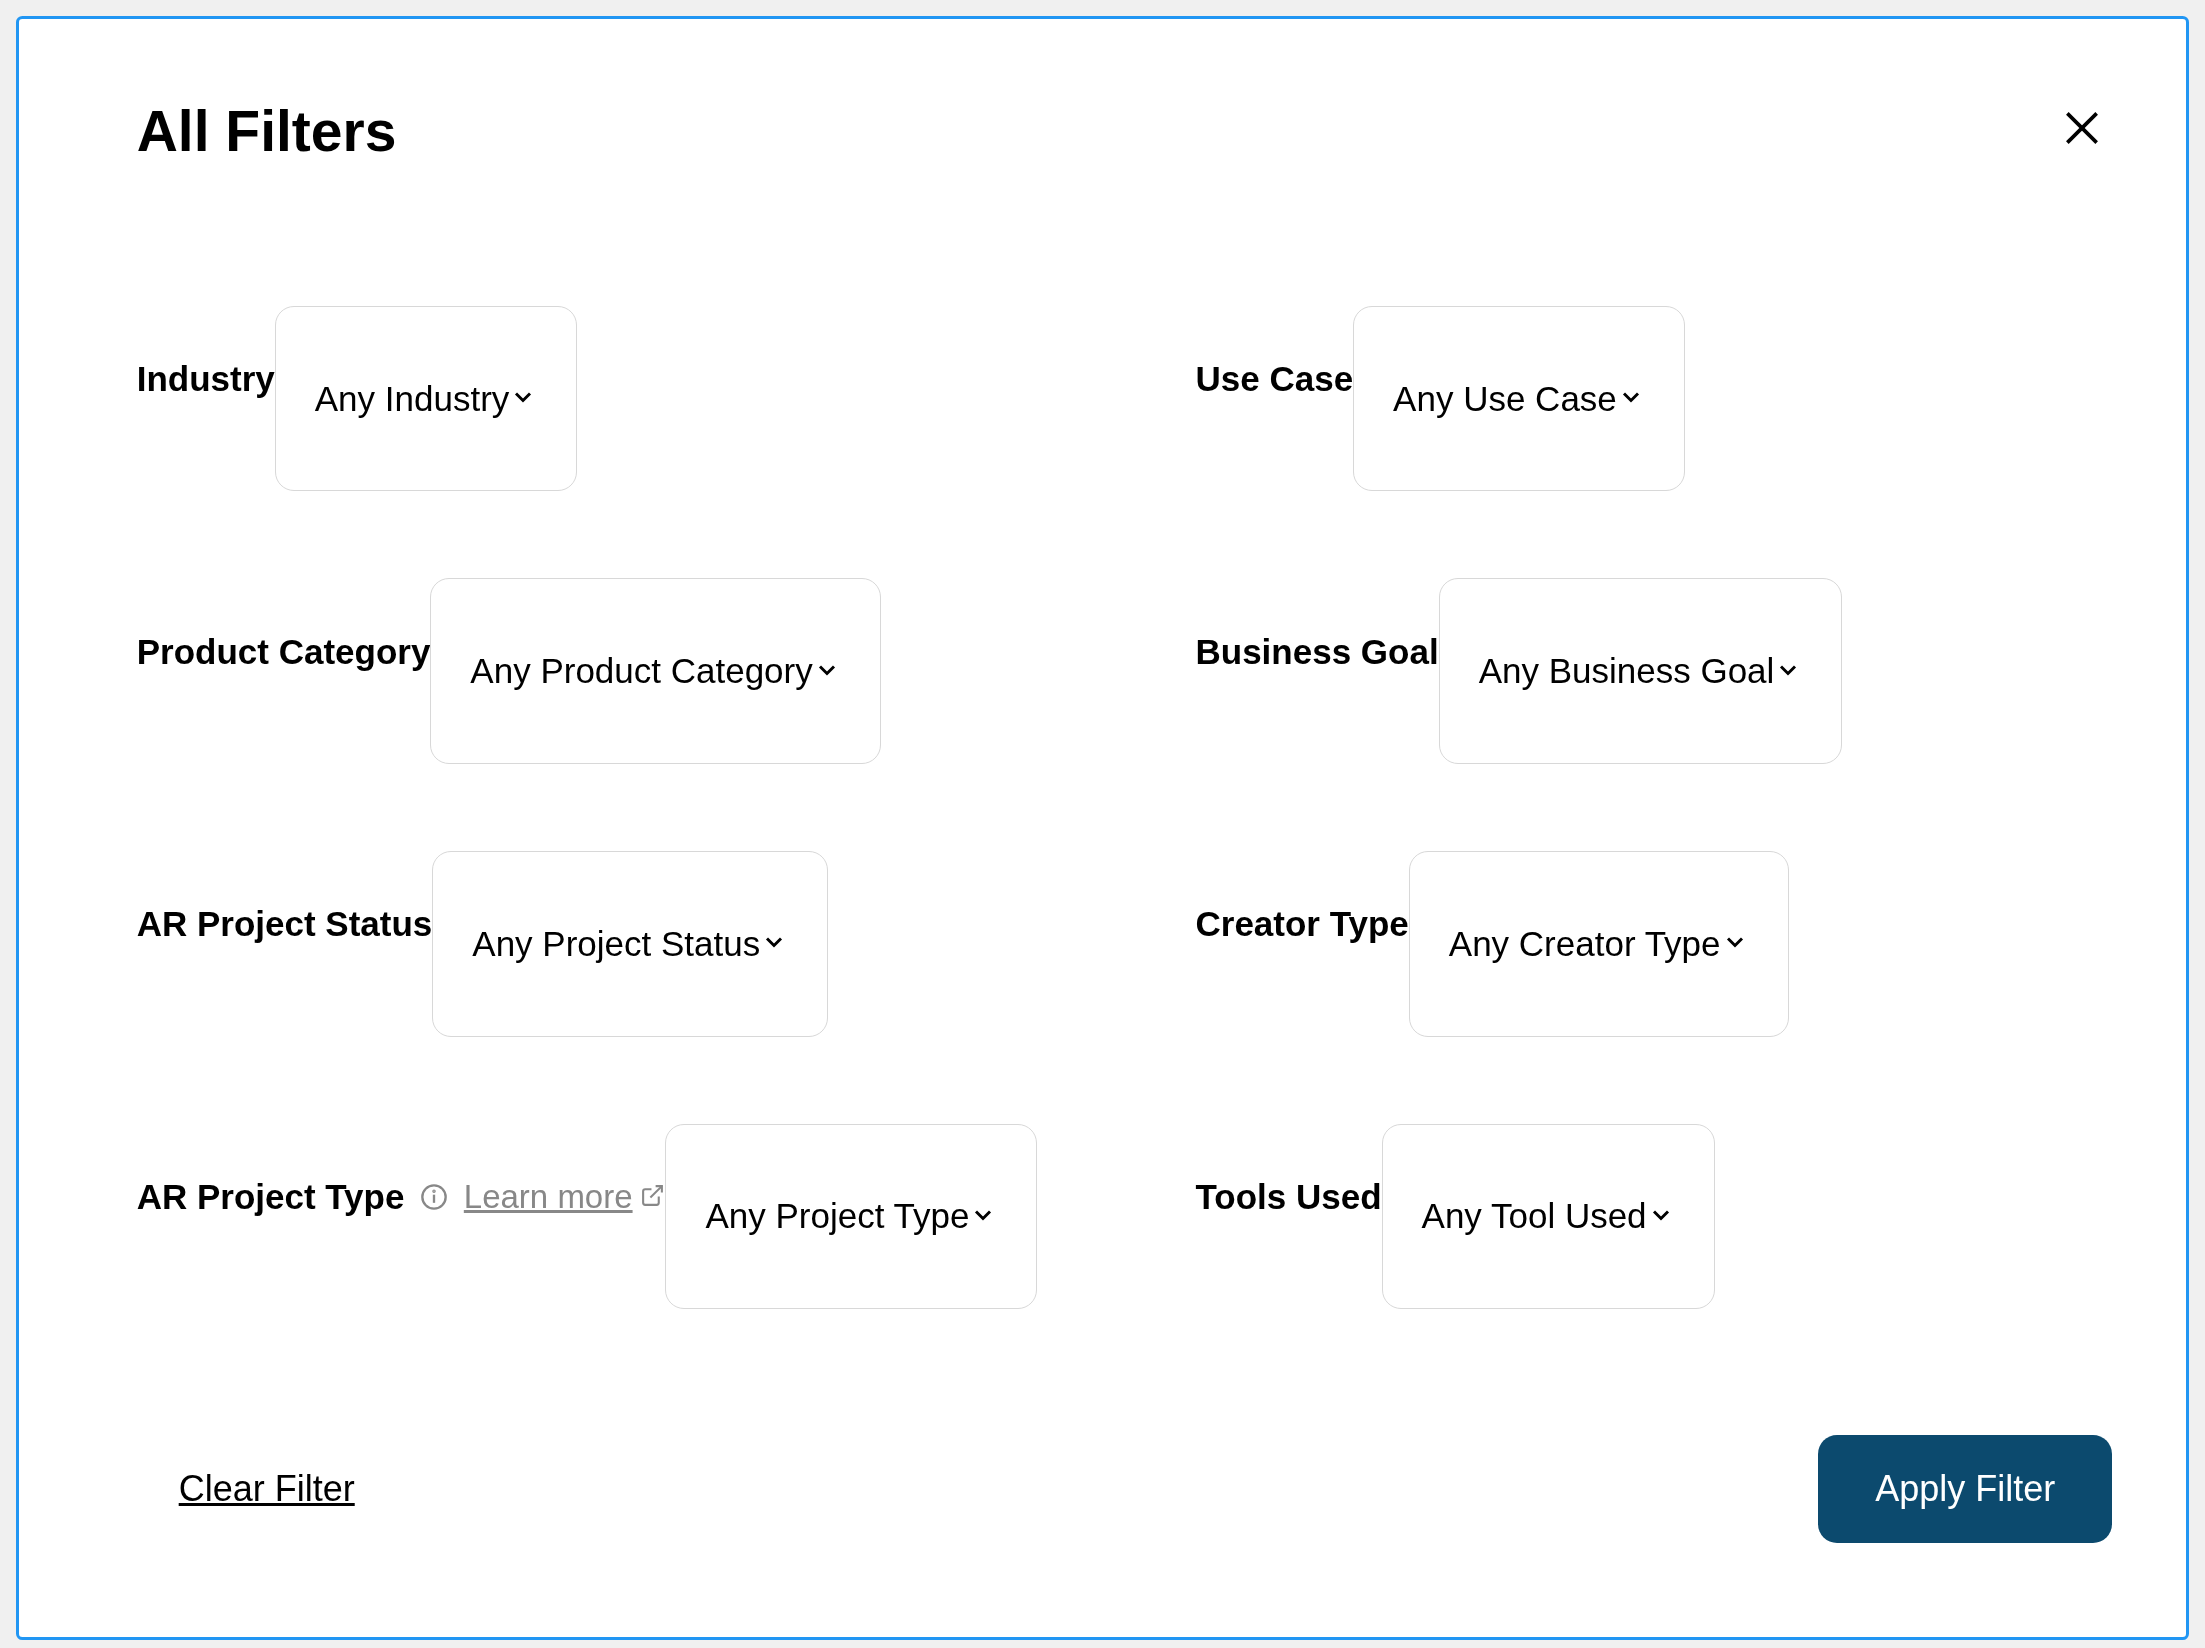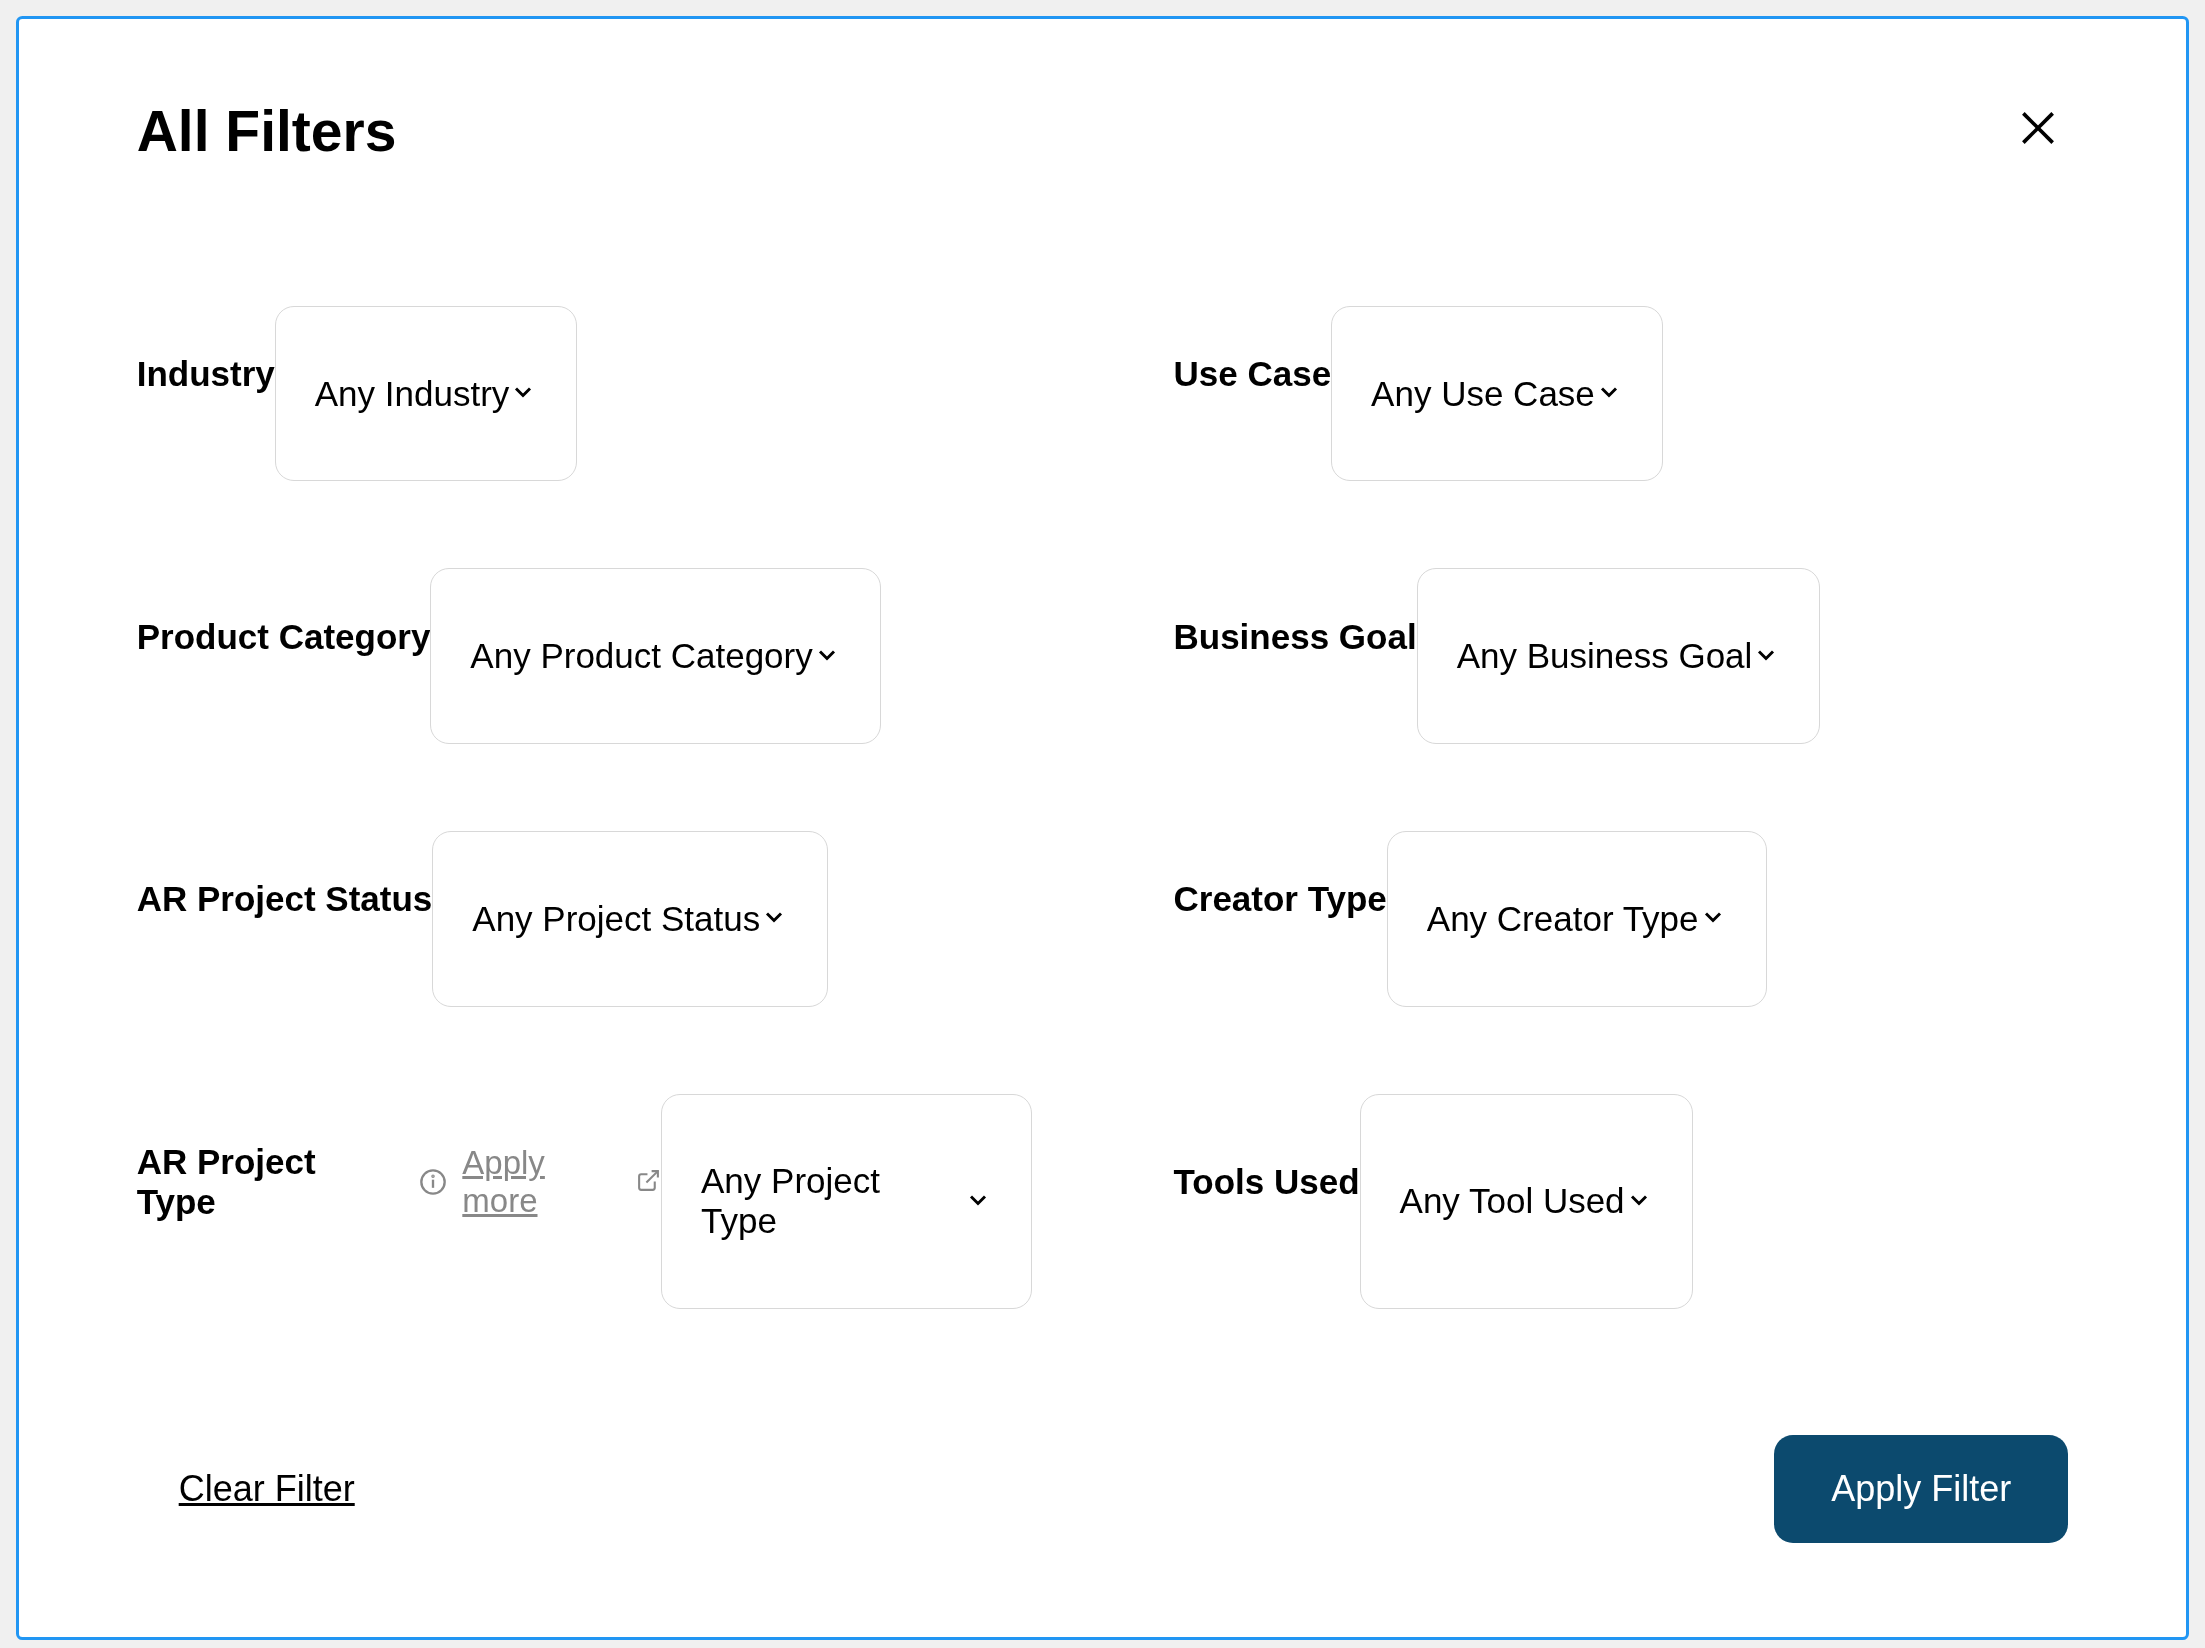--- a/index.html
+++ b/index.html
@@ -18,21 +18,21 @@
       padding: 15.7px;
     }
     
     .modal-container {
       background: #fff;
       border: 3.1px solid #2196F3;
       border-radius: 6.3px;
       width: 100%;
       max-width: 2205px;
       aspect-ratio: 2803 / 2095;
-      padding: 79px 118px 94px 118px;
+      padding: 79px 74px 94px 118px;
       position: relative;
       display: flex;
       flex-direction: column;
     }
     
     .modal-header {
       display: flex;
       justify-content: space-between;
       align-items: flex-start;
       margin-bottom: 142px;
@@ -266,21 +266,21 @@
       <div class="filter-label">
         <span>AR Project Type</span>
         <span class="info-icon">
           <svg viewBox="0 0 24 24">
               <circle cx="12" cy="12" r="10"></circle>
               <line x1="12" y1="10" x2="12" y2="17"></line>
               <circle cx="12" cy="7" r="0.5" fill="#888"></circle>
             </svg>
         </span>
         <a class="learn-more">
-          <span>Apply more</span>
+          <span>Learn more</span>
           <span>
             <svg viewBox="0 0 24 24">
                 <path d="M18 13v6a2 2 0 0 1-2 2H5a2 2 0 0 1-2-2V8a2 2 0 0 1 2-2h6"></path>
                 <polyline points="15 3 21 3 21 9"></polyline>
                 <line x1="10" y1="14" x2="21" y2="3"></line>
               </svg>
           </span>
         </a>
       </div>
       <div class="select-box">

